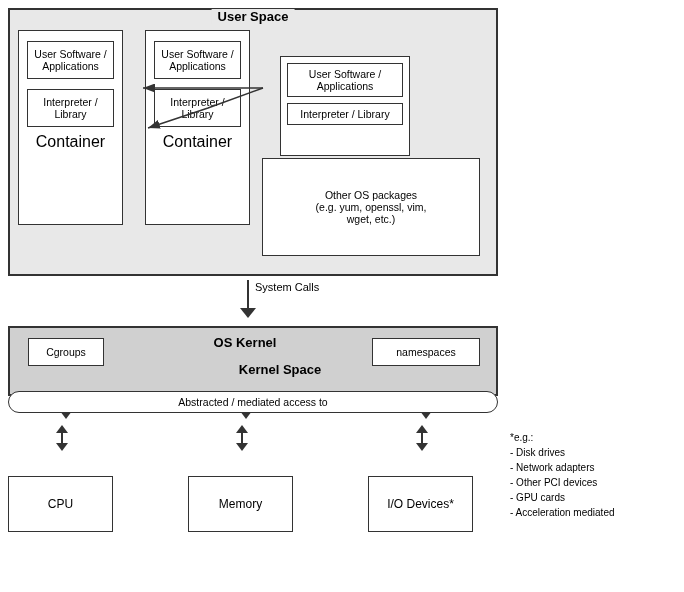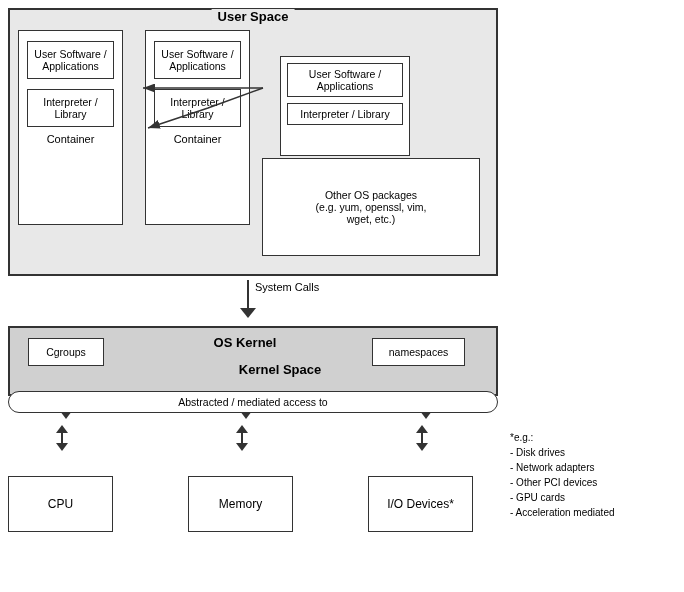--- a/index.html
+++ b/index.html
@@ -65,21 +65,21 @@
     .inner-box {
       margin: 10px 8px 6px 8px;
       border: 1.5px solid #333;
       padding: 6px 4px;
       background: #fff;
       text-align: center;
       font-size: 10.5px;
     }
     .container-label {
       text-align: center;
-      font-size: 11px;
+      font-size: 16px;
       margin-top: 0;
     }
 
     
     .runtime-box {
       position: absolute;
       top: 8px;
       left: 262px;
       width: 218px;
       height: 140px;
@@ -187,21 +187,21 @@
       text-align: center;
       display: flex;
       align-items: center;
       justify-content: center;
       font-size: 10.5px;
     }
     .namespaces-box {
       position: absolute;
       top: 338px;
       left: 372px;
-      width: 93px;
+      width: 108px;
       height: 28px;
       border: 1.5px solid #333;
       background: #fff;
       text-align: center;
       display: flex;
       align-items: center;
       justify-content: center;
       font-size: 10.5px;
     }
     .os-kernel-label {

